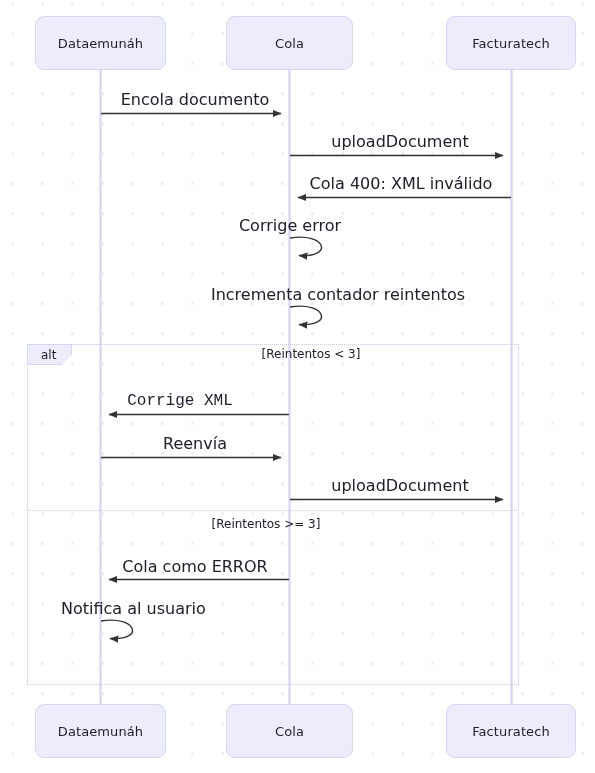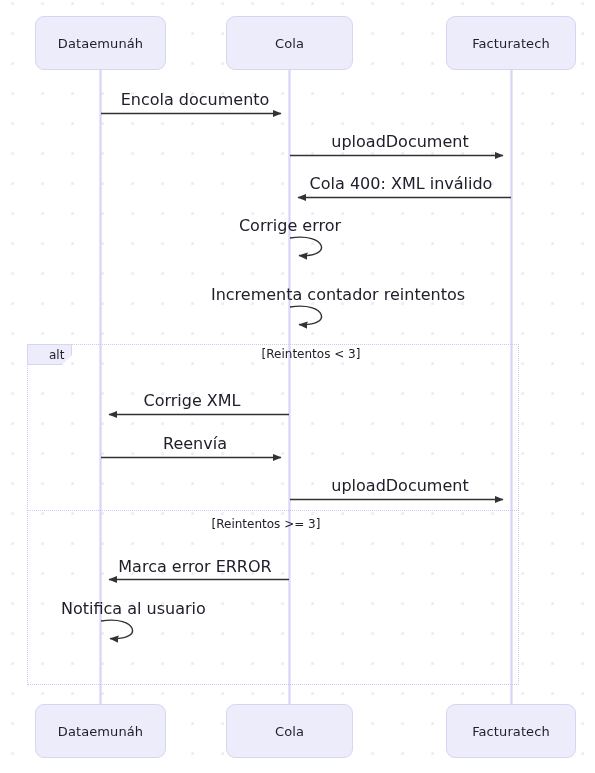--- a/index.html
+++ b/index.html
@@ -64,21 +64,21 @@
     border: 1.4px dotted #c9c9ef;
     background: transparent;
   }
   .alt-tag {
     position: absolute;
     box-sizing: border-box;
     background: #ececfb;
     border: 1px solid #d6d6f3;
     display: flex;
     align-items: center;
-    padding-left: 21px;
+    padding-left: 13px;
     -webkit-clip-path: polygon(0 0, 100% 0, 100% 52%, 78% 100%, 0 100%);
     clip-path: polygon(0 0, 100% 0, 100% 52%, 78% 100%, 0 100%);
   }
   .alt-tag-text {
     font-size: 12px;
     color: #1f1f29;
     line-height: 1;
   }
   .alt-divider {
     position: absolute;
@@ -177,23 +177,23 @@
   <div class="msg-label" style="left:195px; top:92px;">Encola documento</div>
 
   <div class="msg-label" style="left:400px; top:134px;">uploadDocument</div>
 
   <div class="msg-label" style="left:401px; top:176px;">Cola 400: XML inválido</div>
 
   <div class="msg-label" style="left:290px; top:218px;">Corrige error</div>
 
   <div class="msg-label" style="left:290px; top:287px;margin-left:48px;">Incrementa contador reintentos</div>
 
-  <div class="msg-label" style="left:192px; top:393px;">Corrige XML</div>
+  <div class="msg-label" style="left:180px; top:393px;font-family:Liberation Mono, monospace;">Corrige XML</div>
 
   <div class="msg-label" style="left:195px; top:436px;">Reenvía</div>
 
   <div class="msg-label" style="left:400px; top:478px;">uploadDocument</div>
 
-  <div class="msg-label" style="left:195px; top:559px;">Marca error ERROR</div>
+  <div class="msg-label" style="left:195px; top:559px;">Cola como ERROR</div>
 
   <div class="msg-label left-anchored" style="left:42px; top:601px;margin-left:19px;">Notifica al usuario</div>
 
 </div>
 
 </body></html>

